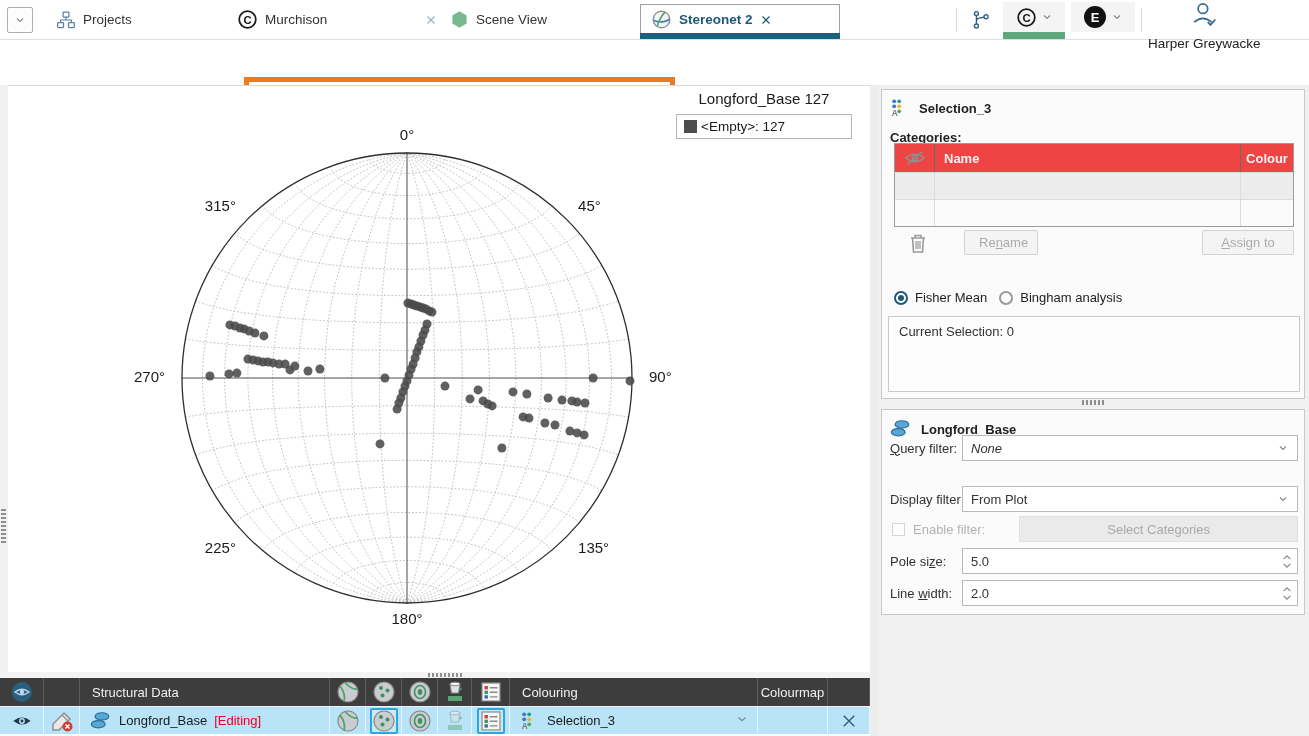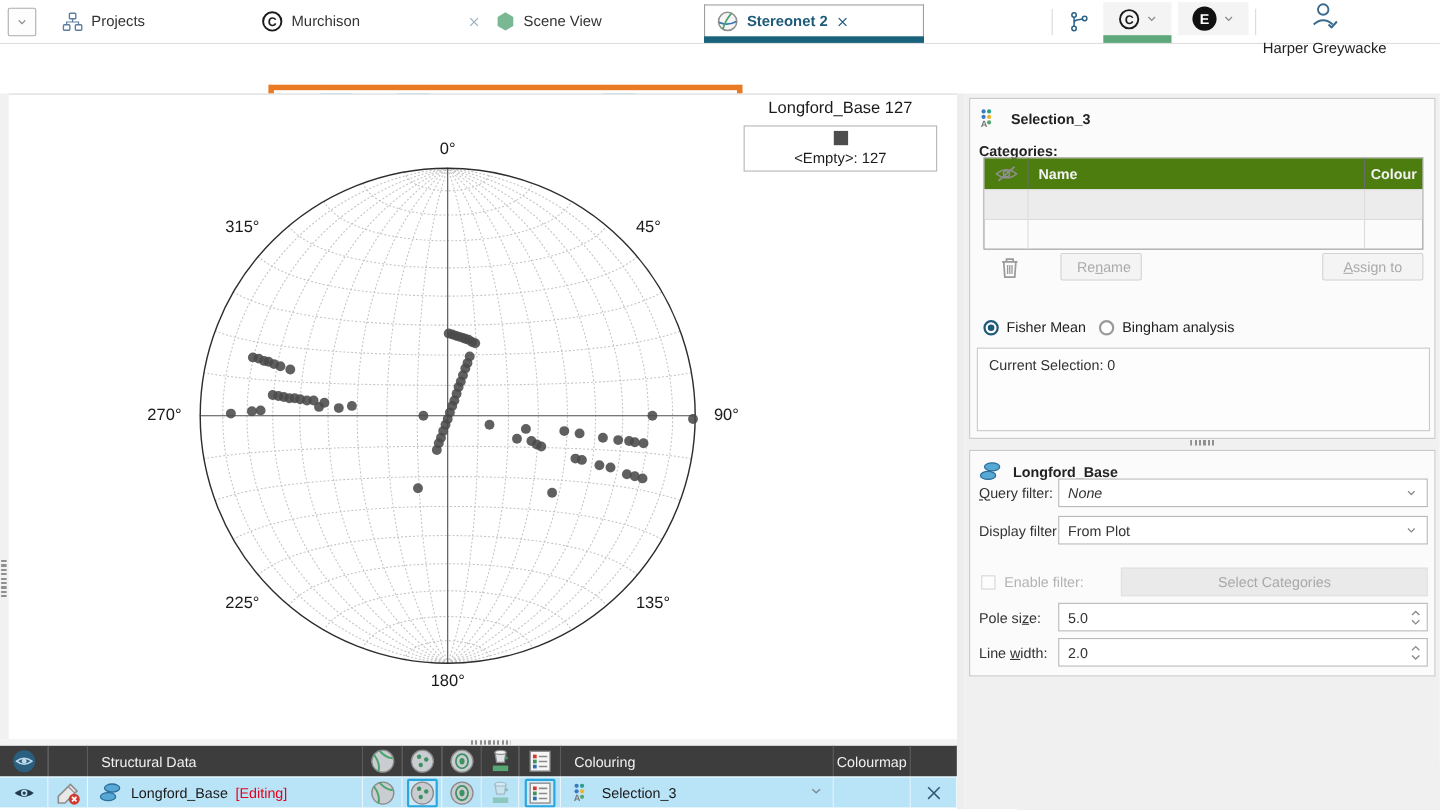--- a/index.html
+++ b/index.html
@@ -31,32 +31,32 @@
 
   
   #plot-strip { position:absolute; left:0; top:85px; width:8px; height:587px; background:#f1f1f1; }
   #left-grip { position:absolute; left:1px; top:424px; width:5px; height:36px;
     background:repeating-linear-gradient(180deg,#8f8f8f 0 2px,transparent 2px 4px); }
   #plot { position:absolute; left:8px; top:85px; width:862px; height:587px; background:#fff; border-top:1px solid #d8d8d8; }
   #main-vdivider { position:absolute; left:870px; top:85px; width:7px; height:651px; background:#ededed; }
   #plot-legend { position:absolute; left:668px; top:4px; width:176px; }
   #legend-title { text-align:center; font-size:15px; color:#1a1a1a; margin-bottom:7px; }
   .legend-box { border:1px solid #b5b5b5; background:#fff; padding:4px 7px; display:flex; flex-direction:column; gap:3px; }
-  .legend-entry { display:flex; align-items:center; gap:4px; font-size:13.5px; color:#1a1a1a;flex-direction:column; }
+  .legend-entry { display:flex; align-items:center; gap:4px; font-size:13.5px; color:#1a1a1a; }
   .legend-swatch { width:13px; height:13px; flex:0 0 13px; }
 
   
   #right-panel { position:absolute; left:877px; top:85px; width:432px; height:651px; background:#f0f0f0; }
   .group-box { position:absolute; left:4px; width:424px; background:#fbfbfb; border:1px solid #c9c9c9; }
   #selection-box { top:4px; height:310px; }
   #longford-box { top:324px; height:206px; }
   .group-title { display:flex; align-items:center; gap:9px; font-weight:bold; font-size:13px; color:#222; padding:8px 8px 0 8px; }
   #categories-label { font-weight:bold; font-size:13px; padding:12px 8px 6px 8px; }
   .cat-table { position:absolute; left:12px; top:53px; width:400px; border:1px solid #9c9c9c; }
-  .cat-header { display:flex; background:#4d7c0f; color:#f2f2f2; font-size:13px; font-weight:bold; height:28px; align-items:center; }
+  .cat-header { display:flex; background:#ef4444; color:#f2f2f2; font-size:13px; font-weight:bold; height:28px; align-items:center; }
   .cat-header .c0 { width:40px; display:flex; justify-content:center; border-right:1px solid #6b6b6b; align-self:stretch; align-items:center; }
   .cat-header .c1 { flex:1; padding-left:9px; border-right:1px solid #6b6b6b; align-self:stretch; display:flex; align-items:center; }
   .cat-header .c2 { width:52px; display:flex; justify-content:center; }
   .cat-row { display:flex; height:27px; border-top:1px solid #dcdcdc; }
   .cat-row .c0 { width:40px; border-right:1px solid #dcdcdc; }
   .cat-row .c1 { flex:1; border-right:1px solid #dcdcdc; }
   .cat-row .c2 { width:52px; }
   .cat-row.alt { background:#ececec; }
   .cat-actions { position:absolute; left:12px; top:140px; width:400px; display:flex; align-items:center; }
   .btn-disabled { border:1px solid #d2d2d2; background:#f4f4f4; color:#ababab; font-size:13px; padding:4px 14px; border-radius:2px; }
@@ -611,21 +611,21 @@
         <span class="field-label"><u>Q</u>uery filter:</span>
         <span class="field-control">
           <span class="italic">None</span>
           <span class="chev">
               <svg width="12" height="12" viewBox="0 0 24 24" fill="none">
                 <polyline points="6,9 12,15 18,9" stroke="#8a8a8a" stroke-width="2.4" fill="none"></polyline>
               </svg>
             </span>
         </span>
       </div>
-      <div class="field-row" style="top:59px;">
+      <div class="field-row" style="top:76px;">
         <span class="field-label">Display filter</span>
         <span class="field-control">
           <span>From Plot</span>
           <span class="chev">
               <svg width="12" height="12" viewBox="0 0 24 24" fill="none">
                 <polyline points="6,9 12,15 18,9" stroke="#8a8a8a" stroke-width="2.4" fill="none"></polyline>
               </svg>
             </span>
         </span>
       </div>

